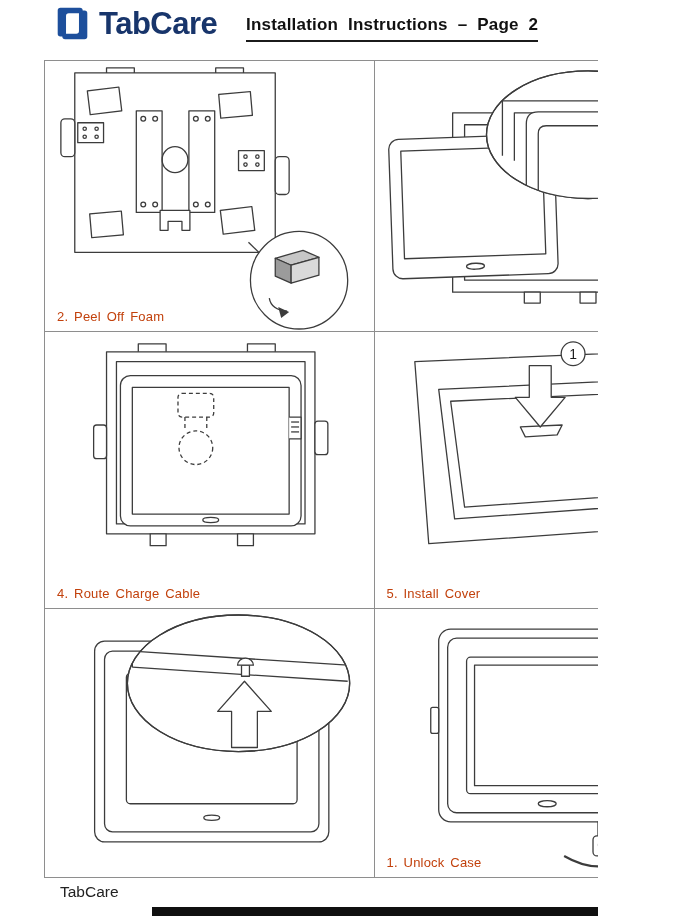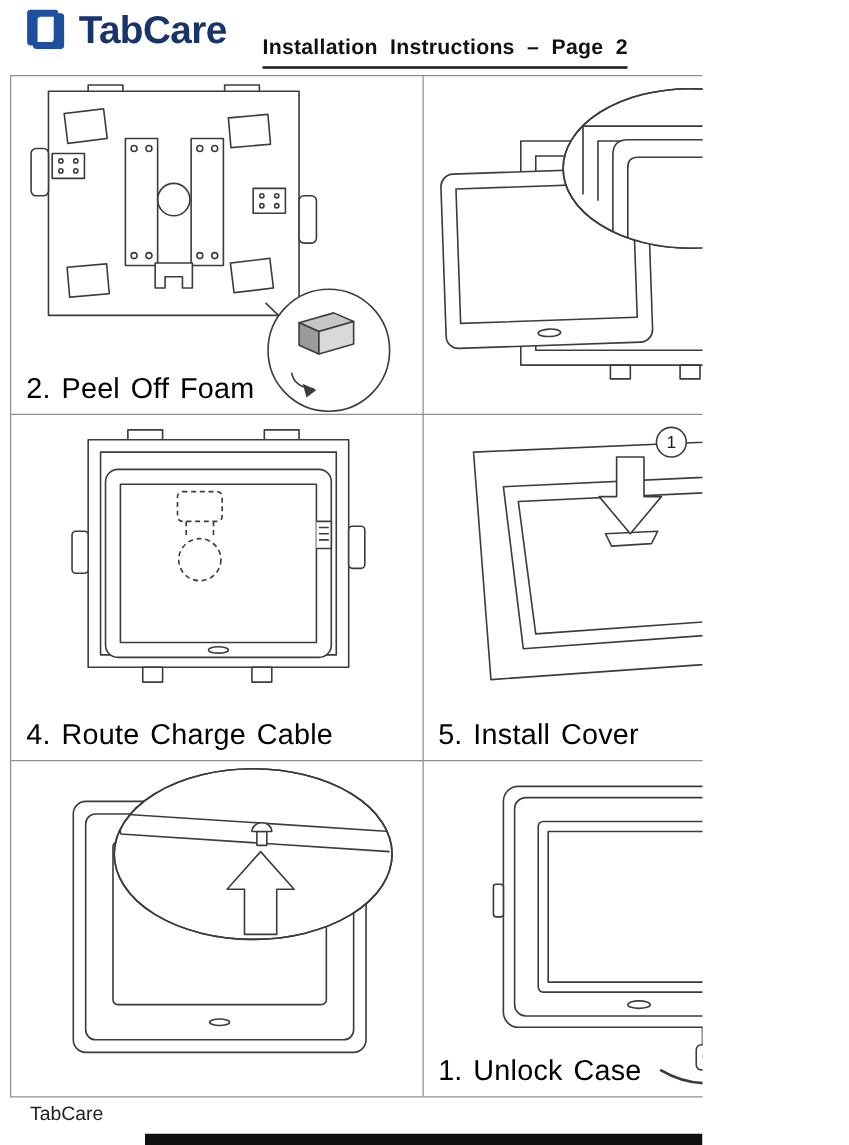--- a/index.html
+++ b/index.html
@@ -1,33 +1,33 @@
 <!DOCTYPE html>
 <html><head>
 <meta charset="utf-8">
 <style>
   html,body{margin:0;padding:0;background:#fff;}
   .page{position:relative;width:562px;height:916px;background:#fff;overflow:hidden;
-        font-family:"Liberation Sans",sans-serif;color:#1b1b1b;}
+        font-family:"Liberation Sans",sans-serif;color:#1b1b1b;margin-left:36px;}
   
   .header{position:absolute;top:0;left:0;right:0;height:58px;}
   .logo{position:absolute;left:18px;top:5px;display:flex;align-items:center;gap:8px;}
   .logo-text{font-size:31px;font-weight:bold;color:#18356b;letter-spacing:-0.5px;}
-  .page-title{position:absolute;left:210px;top:28px;font-size:17px;font-weight:bold;color:#111;
+  .page-title{position:absolute;left:210px;top:15px;font-size:17px;font-weight:bold;color:#111;
         border-bottom:2px solid #1b1b1b;padding-bottom:5px;word-spacing:5px;letter-spacing:0.2px;}
   
   .grid{position:absolute;top:60px;left:8px;width:661px;height:818px;box-sizing:border-box;
         display:grid;grid-template-columns:1fr 1fr;grid-template-rows:271px 277px 1fr;
         border:1px solid #8e8e8e;background:#fff;}
   .cell{position:relative;border-right:1px solid #8e8e8e;border-bottom:1px solid #8e8e8e;}
   .cell:nth-child(even){border-right:none;}
   .cell:nth-child(n+5){border-bottom:none;}
   .cell svg{position:absolute;inset:0;width:100%;height:100%;display:block;}
-  .caption{position:absolute;left:12px;bottom:6px;font-size:23px;line-height:1.32;
-        color:#000000;letter-spacing:0.2px;word-spacing:2px;}
+  .caption{position:absolute;left:12px;bottom:6px;font-size:13px;line-height:1.32;
+        color:#c2410c;letter-spacing:0.2px;word-spacing:2px;}
   
   .footer-brand{position:absolute;left:24px;top:883px;font-size:15.5px;color:#222;}
   .footer-bar{position:absolute;left:116px;right:0;bottom:0;height:9px;background:#101010;}
 </style>
 </head>
 <body>
 
 <div class="page">
 
   <div class="header">

